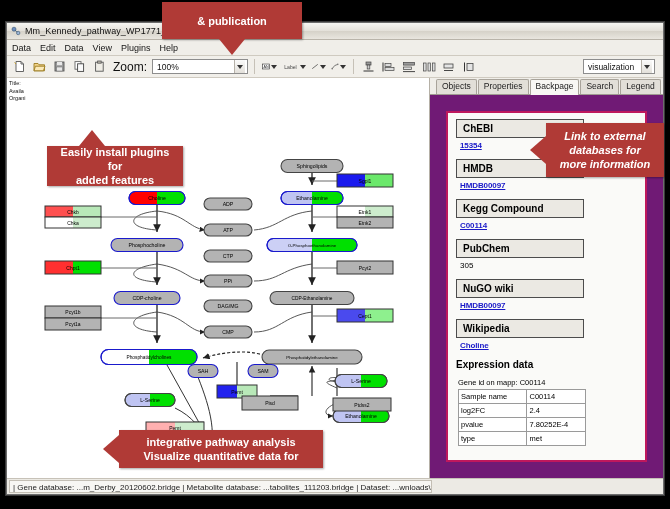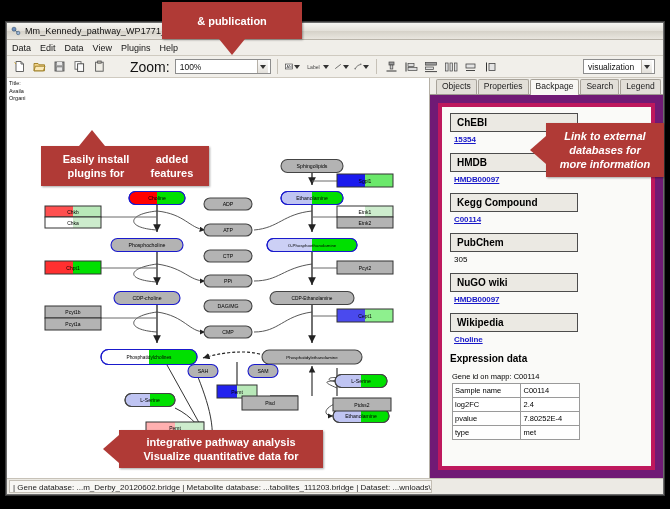--- a/index.html
+++ b/index.html
@@ -40,21 +40,21 @@
   .menubar span{ cursor:default; }
 
   .toolbar{
     height:22px; background:#f1efea; border-bottom:1px solid #cfcac0;
     display:flex; align-items:center; padding:0 4px; gap:3px;
   }
   .tbtn{ width:17px;height:17px; display:flex;align-items:center;justify-content:center;
          border:1px solid transparent; border-radius:2px;}
   .tbtn svg{display:block;}
   .tsep{ width:1px;height:15px;background:#c6c1b7;margin:0 3px;}
-  .zoom-label{font-size:14px;color:#111;margin-left:19px;margin-right:2px;}
+  .zoom-label{font-size:12px;color:#111;margin-left:2px;margin-right:2px;}
   .combo{
     height:15px; background:#fff; border:1px solid #8d8d8d;
     display:flex;align-items:center; font-size:8.5px; color:#111;
     padding:0 2px; position:relative;
   }
   .combo .cv{flex:1; padding-left:2px; white-space:nowrap; overflow:hidden;}
   .combo .carrow{
     width:11px;height:13px;background:linear-gradient(#fbfbfb,#e3e0da);
     border-left:1px solid #b6b1a8; display:flex;align-items:center;justify-content:center;
   }
@@ -95,21 +95,21 @@
     height:17px; display:flex; align-items:flex-end; gap:1px;
     padding:2px 3px 0 6px; background:#f0eee9; border-bottom:1px solid #9f9a91;
   }
   .tab{
     font-size:8.5px; padding:1px 5px 2px 5px; background:#e2dfd8;
     border:1px solid #a8a39a; border-bottom:none; color:#222; line-height:11px;
     border-radius:2px 2px 0 0;
   }
   .tab.active{ background:#f8f7f4; position:relative; top:1px; padding-bottom:3px; font-weight:normal;}
   .sb-content{
-    flex:1; background:#fafaf8; border:4px solid #be185d; margin:8px;
+    flex:1; background:#fafaf8; border:2px solid #be185d; margin:16px;
     padding:6px 8px 4px 8px; overflow:hidden; position:relative;
   }
   .db-box{
     background:#ebe9e3; border:1px solid #4c4c4c; color:#000;
     font-size:10px; font-weight:bold; padding:2px 6px; width:128px; margin-bottom:3px;
     line-height:13px;
   }
   .db-link{
     font-size:8px; color:#1818c8; text-decoration:underline; display:block;
     margin:0 0 9px 4px; font-weight:bold; letter-spacing:-.1px;
@@ -592,21 +592,21 @@
               <rect x="142" y="372" width="6" height="6" fill="#ffe000" stroke="#222" stroke-width=".8"></rect>
               <rect x="142" y="379" width="6" height="6" fill="#ffe000" stroke="#222" stroke-width=".8"></rect>
               <rect x="170" y="365" width="6" height="6" fill="#ffe000" stroke="#222" stroke-width=".8"></rect>
               <rect x="170" y="379" width="6" height="6" fill="#ffe000" stroke="#222" stroke-width=".8"></rect>
               <rect x="198" y="365" width="6" height="6" fill="#ffe000" stroke="#222" stroke-width=".8"></rect>
               <rect x="198" y="372" width="6" height="6" fill="#ffe000" stroke="#222" stroke-width=".8"></rect>
               <rect x="198" y="379" width="6" height="6" fill="#ffe000" stroke="#222" stroke-width=".8"></rect>
             </g>
         </svg>
 
-        <div class="callout" style="left:34px; top:68px; width:168px; height:40px; flex-direction:row;">
+        <div class="callout" style="left:40px; top:68px; width:136px; height:40px; flex-direction:column;">
           <span>Easily install plugins for</span>
           <span>added features</span>
         </div>
         <div class="arw arw-up" style="left:72px; top:52px;"></div>
 
         <div class="callout" style="left:112px; top:352px; width:204px; height:38px; flex-direction:column;">
           <span>integrative pathway analysis</span>
           <span>Visualize quantitative data  for</span>
         </div>
         <div class="arw arw-left" style="left:96px; top:357px;"></div>

